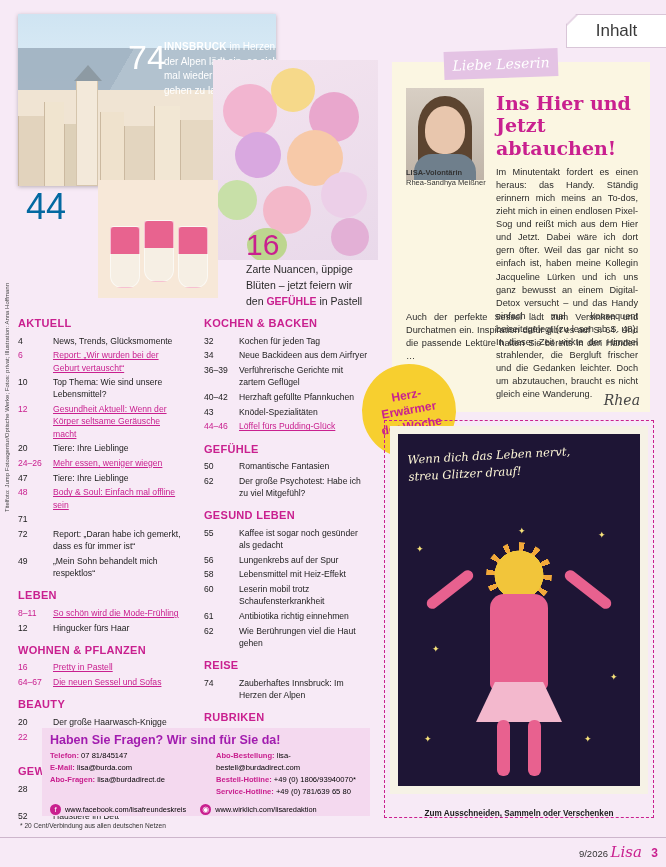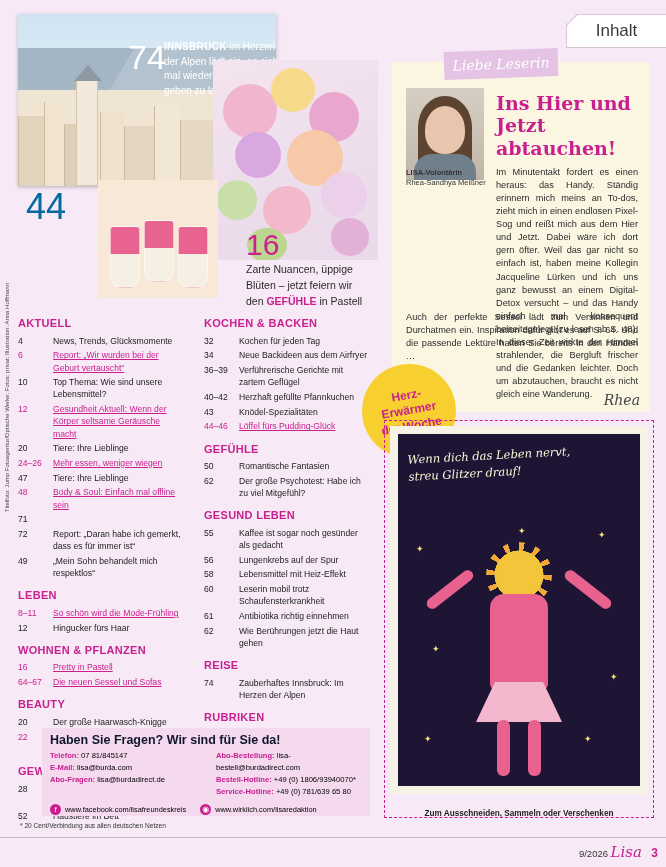--- a/index.html
+++ b/index.html
@@ -177,21 +177,21 @@
   .row .txt { flex: 1; }
   .row.pink .num, .row.pink .txt { color: #c9208f; }
   .row .txt u { text-decoration: underline; margin-top: 16px; }
   .note { margin-top: 10px; font-size: 8.6px; text-decoration: underline; color: #1c1c1c; }
   
   .fragen {
     position: absolute; left: 42px; top: 728px; width: 328px; height: 88px;
     background: #f4d9ef;
   }
   .fragen h3 {
-    margin: 0; padding: 5px 8px 3px; color: #0f172a; font-size: 12.5px; font-weight: bold;
+    margin: 0; padding: 5px 8px 3px; color: #a21caf; font-size: 12.5px; font-weight: bold;
   }
   .fragen .cols { display: flex; padding: 0 8px; font-size: 7.6px; line-height: 1.58; gap: 20px; }
   .fragen .cols > div { flex: 1; }
   .fragen .lbl { color: #c9208f; font-weight: bold; }
   .fragen .social {
     display: flex; gap: 14px; padding: 6px 8px 0; font-size: 7.4px; align-items: center;
   }
   .fragen .social span.ic {
     display: inline-block; width: 11px; height: 11px; border-radius: 50%;
     background: #c9208f; color: #fff; font-size: 8px; line-height: 11px; text-align: center; margin-right: 4px;
@@ -499,21 +499,21 @@
         <div class="row">
           <span class="num">60</span>
           <span class="txt">Leserin mobil trotz Schaufensterkrankheit</span>
         </div>
         <div class="row">
           <span class="num">61</span>
           <span class="txt">Antibiotika richtig einnehmen</span>
         </div>
         <div class="row">
           <span class="num">62</span>
-          <span class="txt">Wie Berührungen jetzt die Haut gehen</span>
+          <span class="txt">Wie Berührungen viel die Haut gehen</span>
         </div>
         <div class="sec-head">REISE</div>
         <div class="row">
           <span class="num">74</span>
           <span class="txt">Zauberhaftes Innsbruck: Im Herzen der Alpen</span>
         </div>
         <div class="sec-head">RUBRIKEN</div>
         <div class="row">
           <span class="num">47</span>
           <span class="txt">Impressum 52 Sudoku</span>

